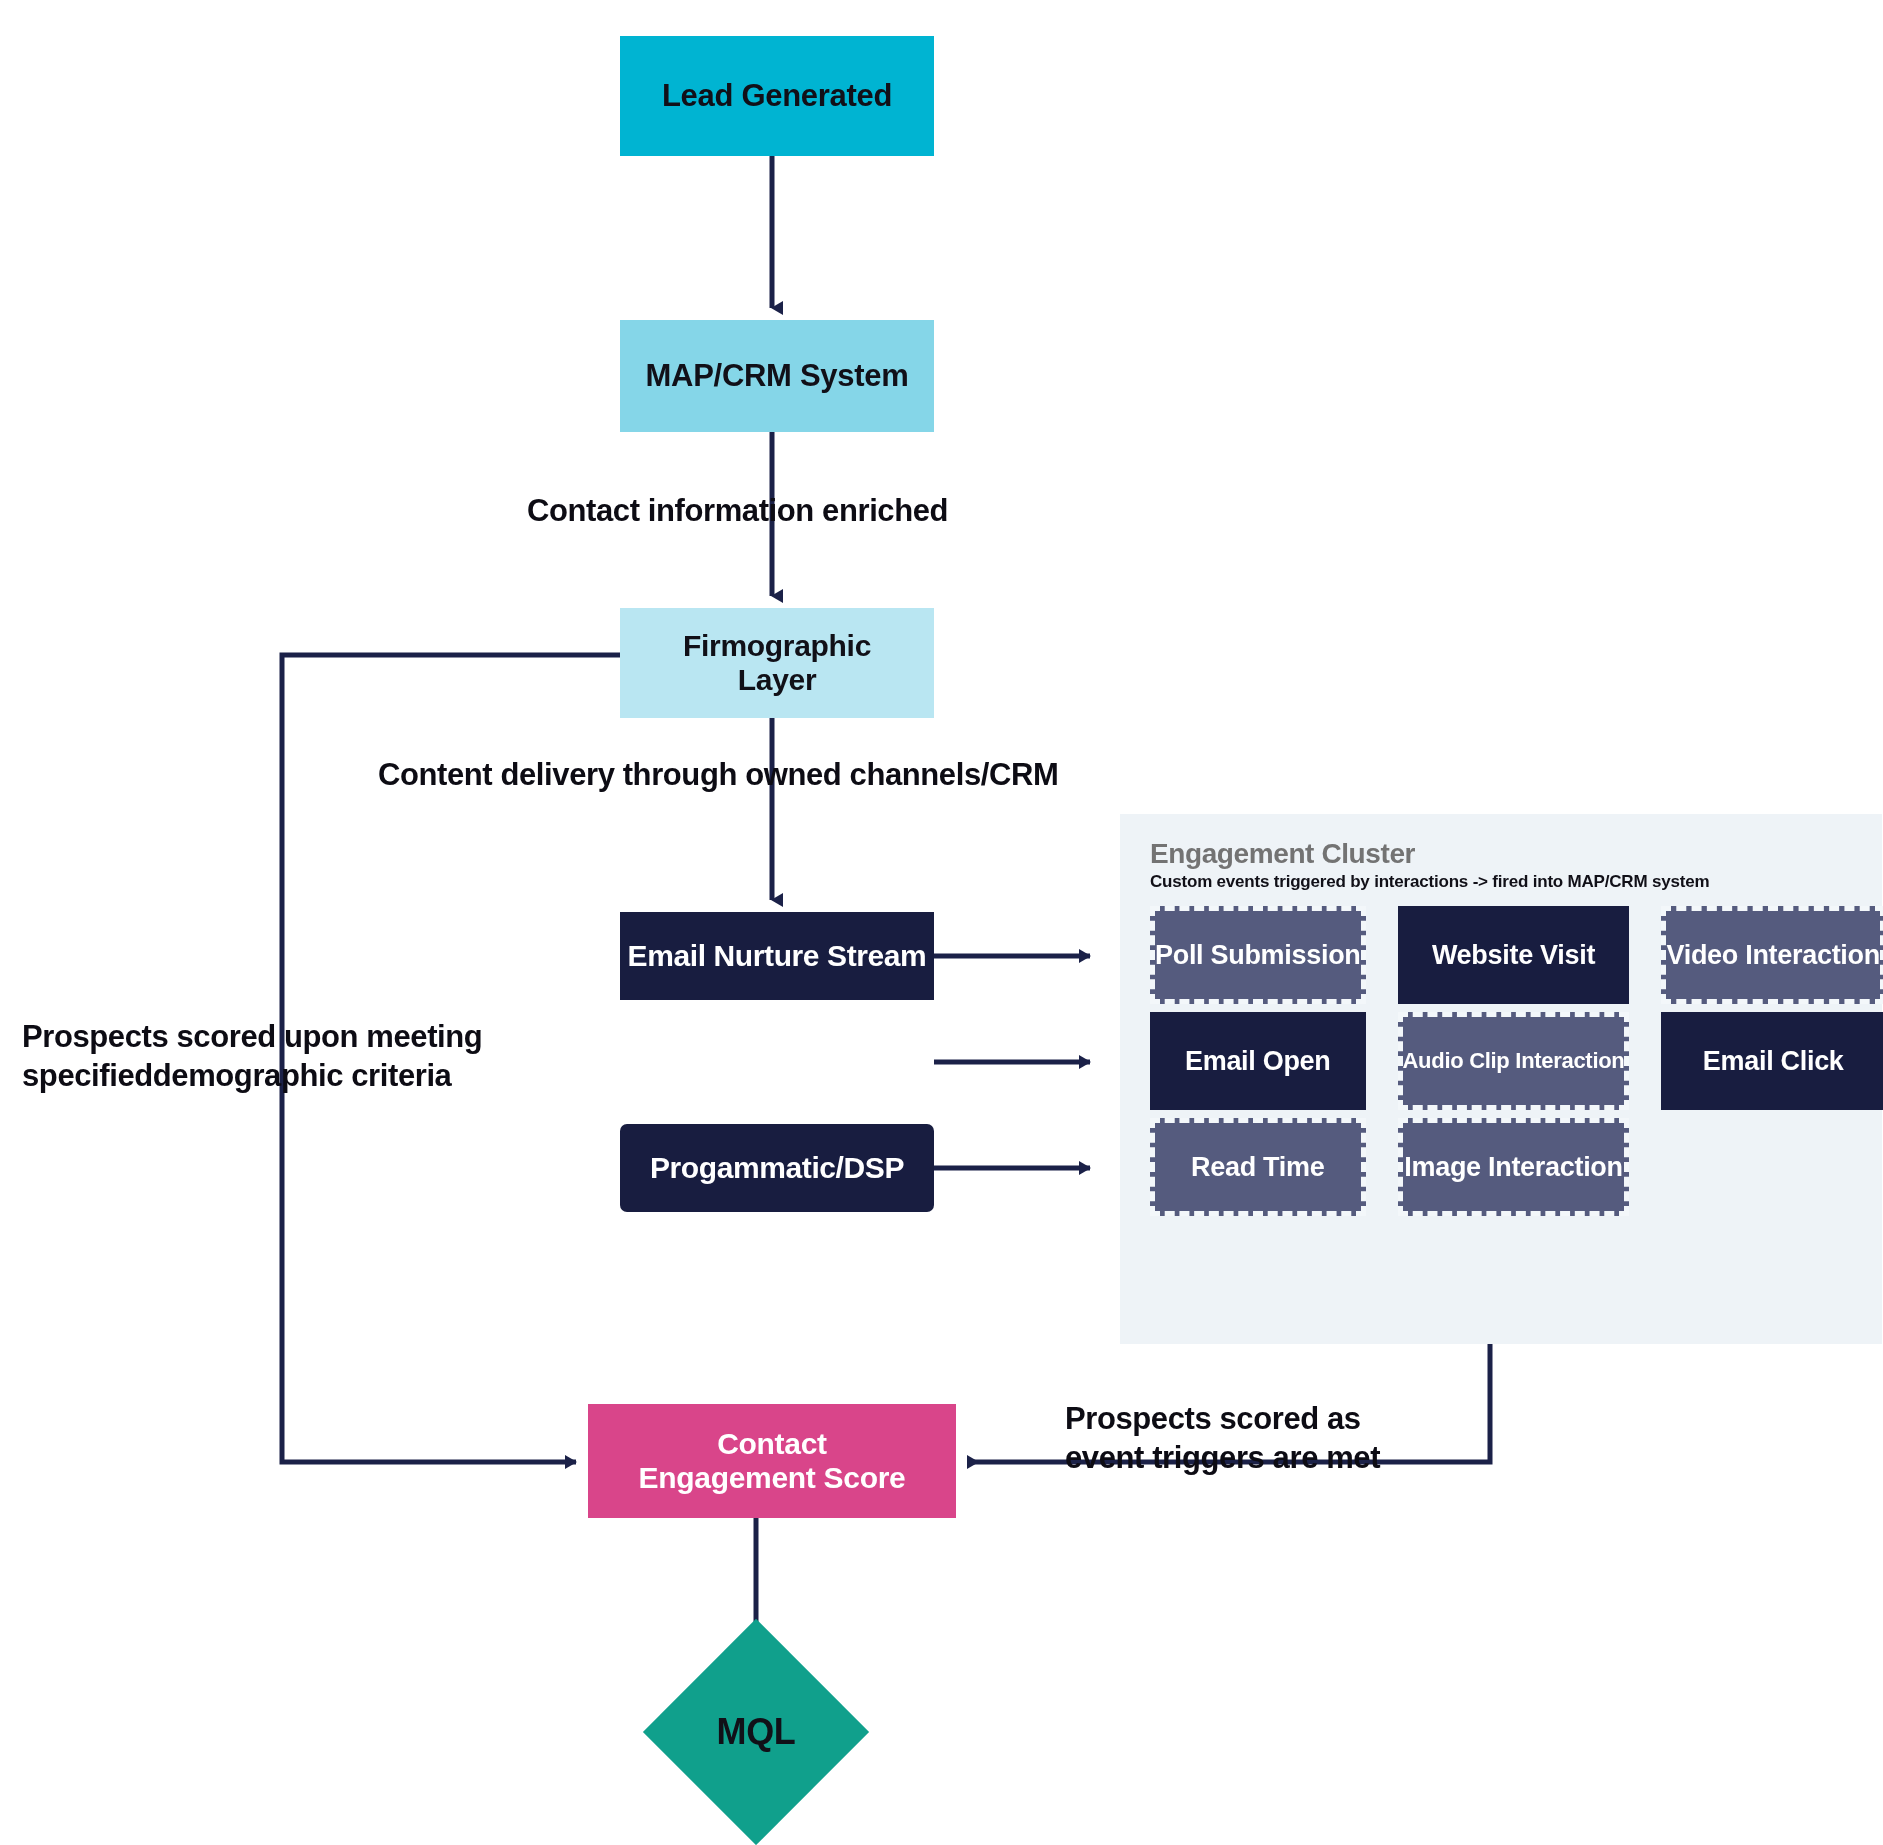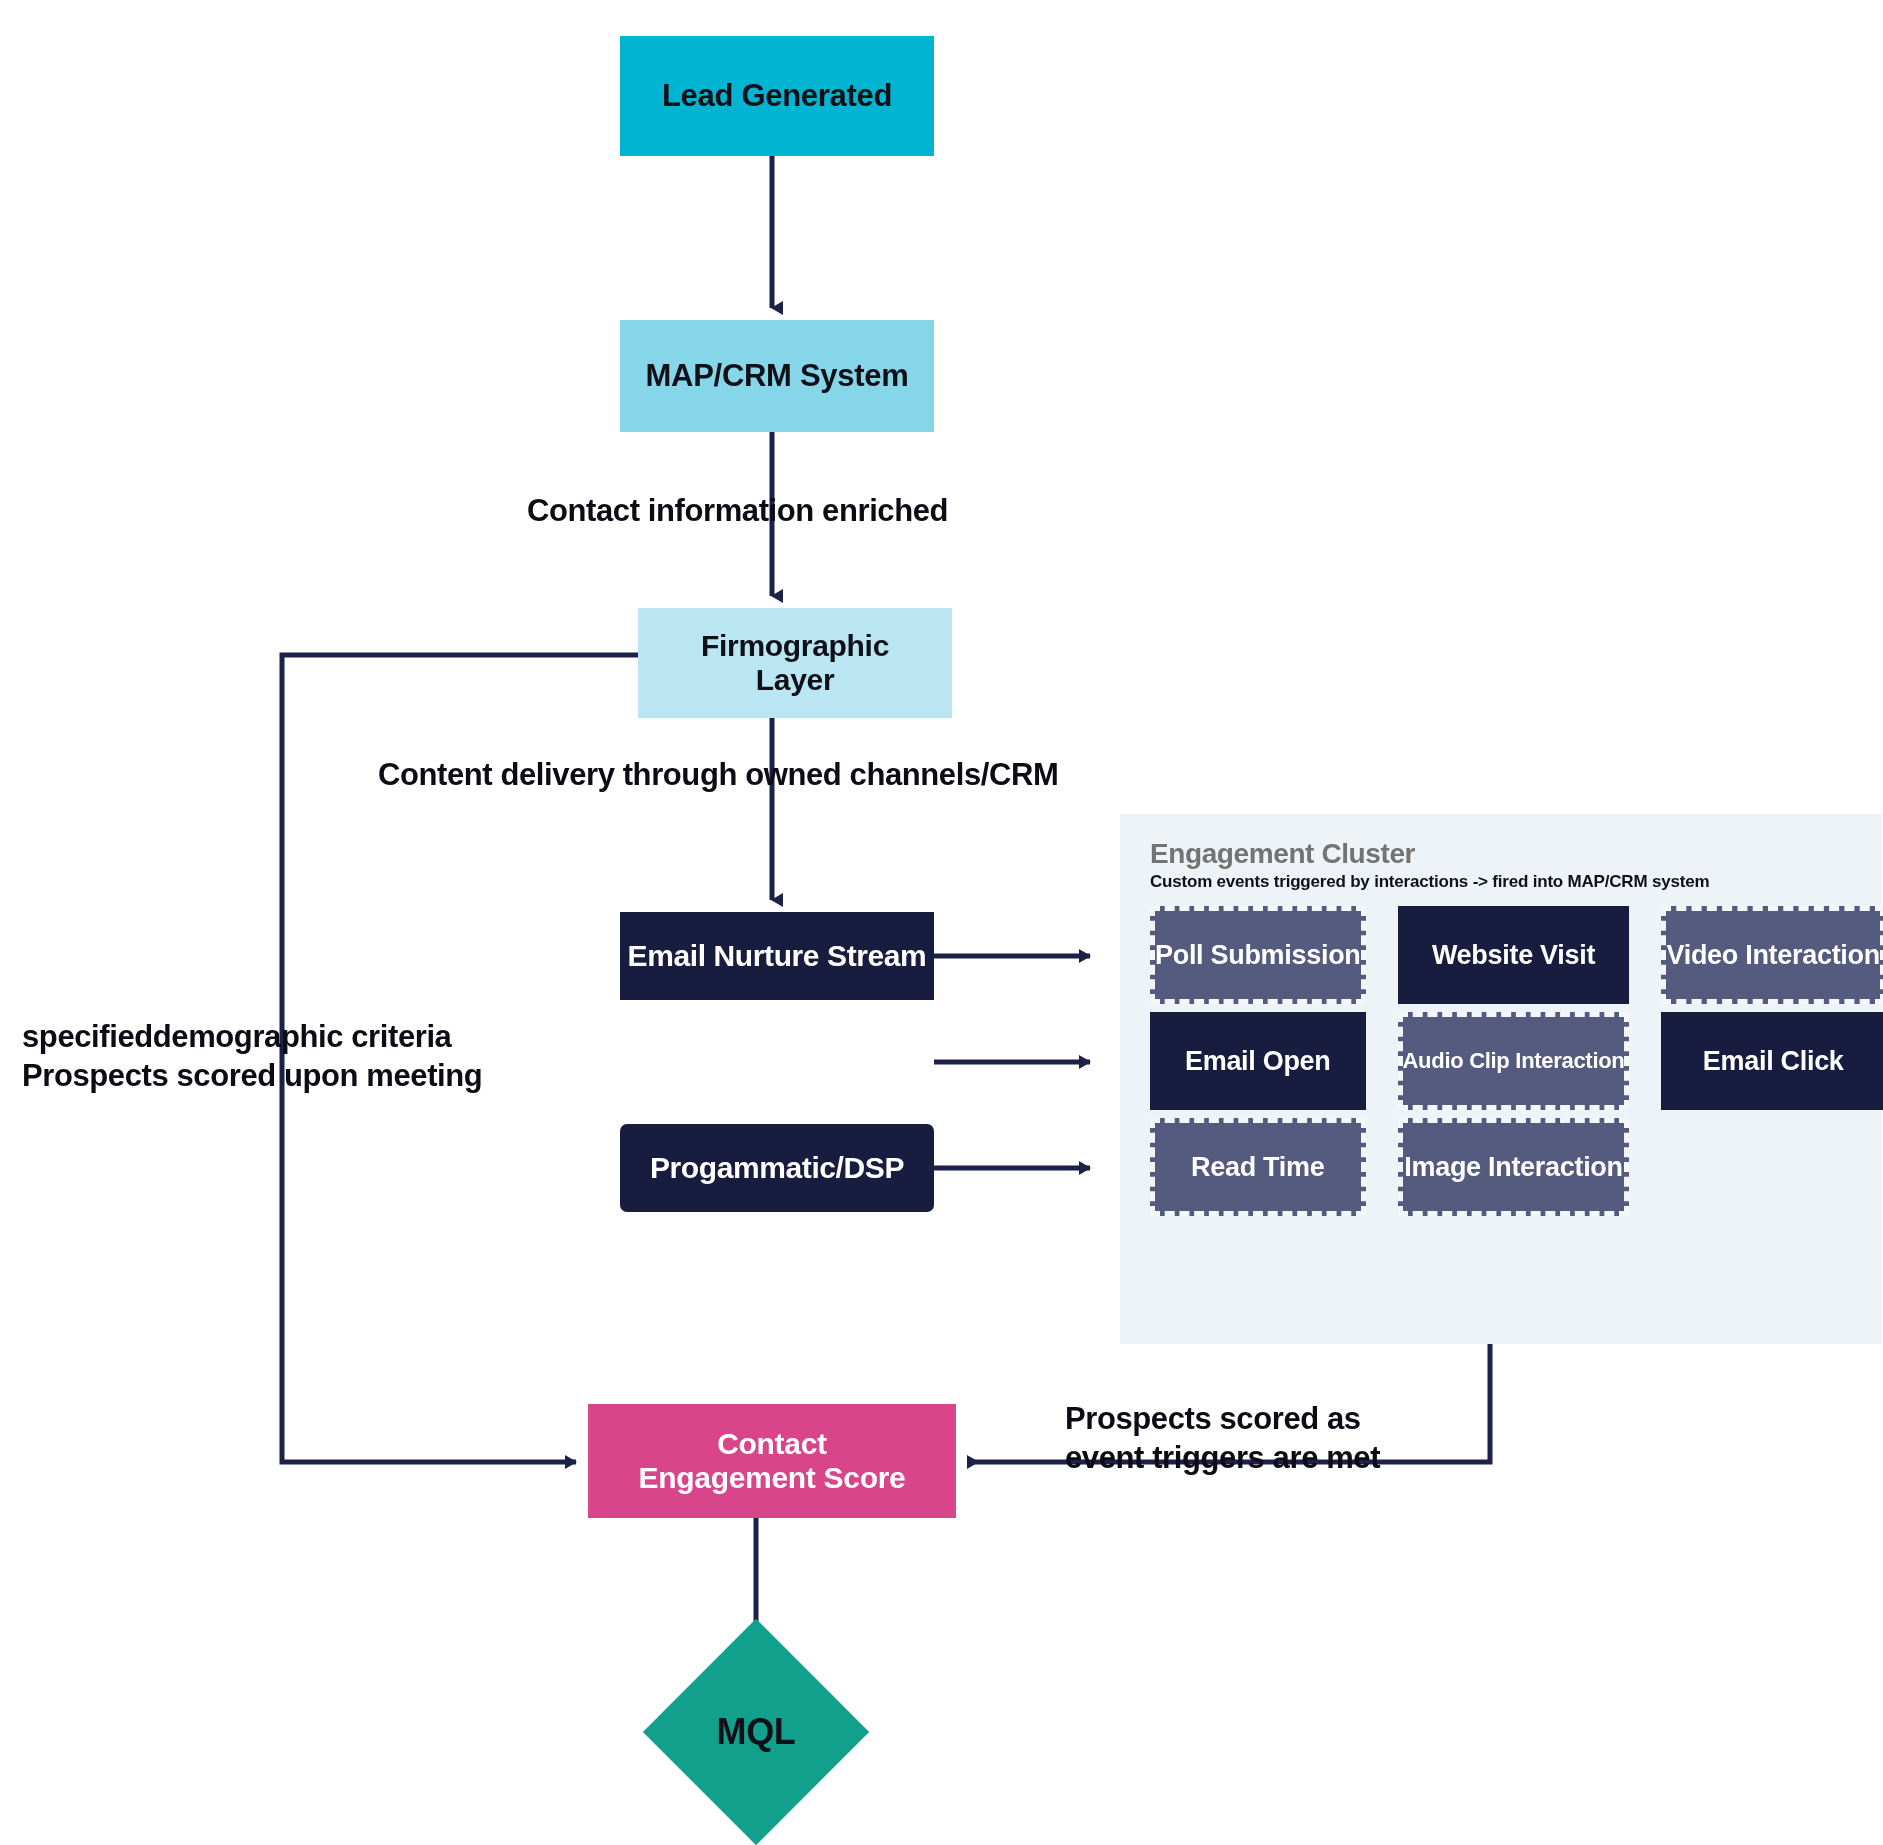--- a/index.html
+++ b/index.html
@@ -35,21 +35,20 @@
   .box-map{
     left:620px; top:320px; width:314px; height:112px;
     background:#85d6e8; color:#111018;
     font-size:31px; letter-spacing:-0.3px;
   }
   .box-firmo{
     left:620px; top:608px; width:314px; height:110px;
     background:#b9e6f2; color:#111018;
     font-size:30px; letter-spacing:-0.3px;
     white-space:normal;
-    margin-left:18px;
   }
   
   .box-channel{
     background:#181d40; color:#ffffff;
     font-size:30px; letter-spacing:-0.4px;
     left:620px; width:314px; height:88px;
     overflow:visible;
   }
   .box-channel span{
     display:block; white-space:nowrap;
@@ -219,22 +218,22 @@
 
   <div class="diamond"></div>
   <div class="diamond-label">MQL</div>
 
 
   <div class="edge-label lbl-enrich">Contact information enriched</div>
 
   <div class="edge-label lbl-content">Content delivery through owned channels/CRM</div>
 
   <div class="edge-label lbl-demo">
+    <div>Prospects scored upon meeting</div>
     <div>specifieddemographic criteria</div>
-    <div>Prospects scored upon meeting</div>
   </div>
 
   <div class="edge-label lbl-events">
     <div>Prospects scored as</div>
     <div>event triggers are met</div>
   </div>
 
 </div>
 
 </body></html>

